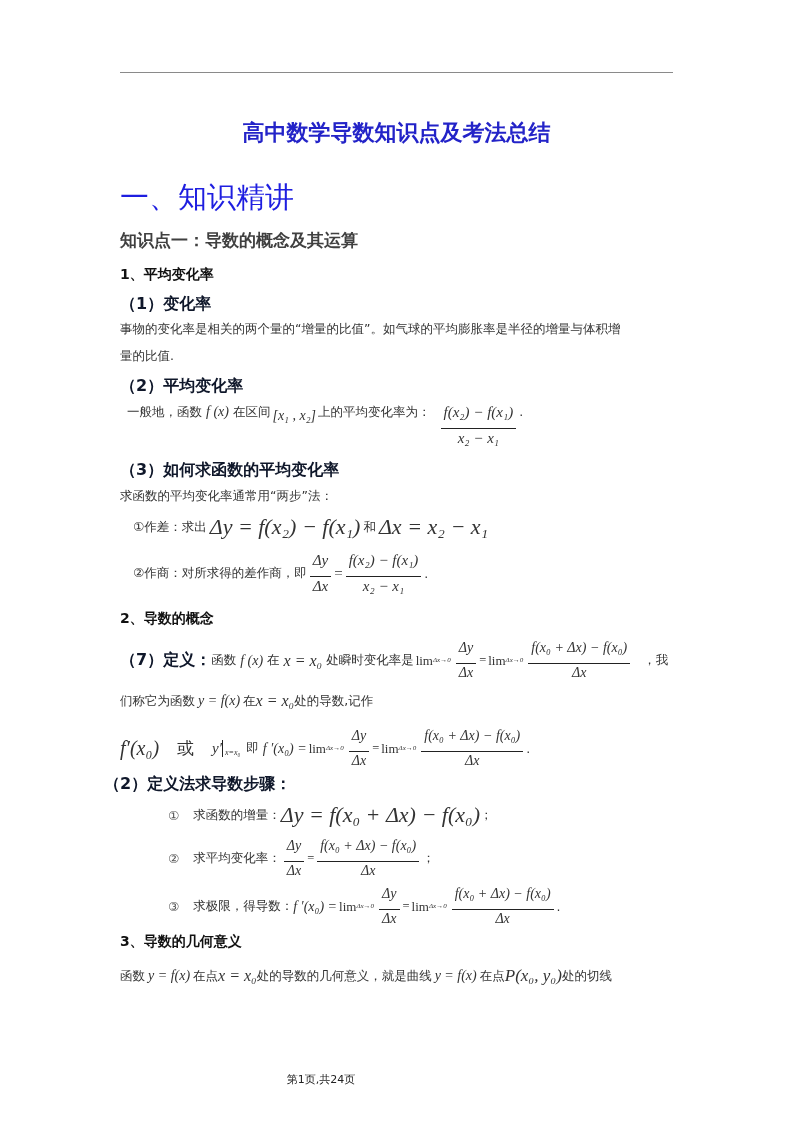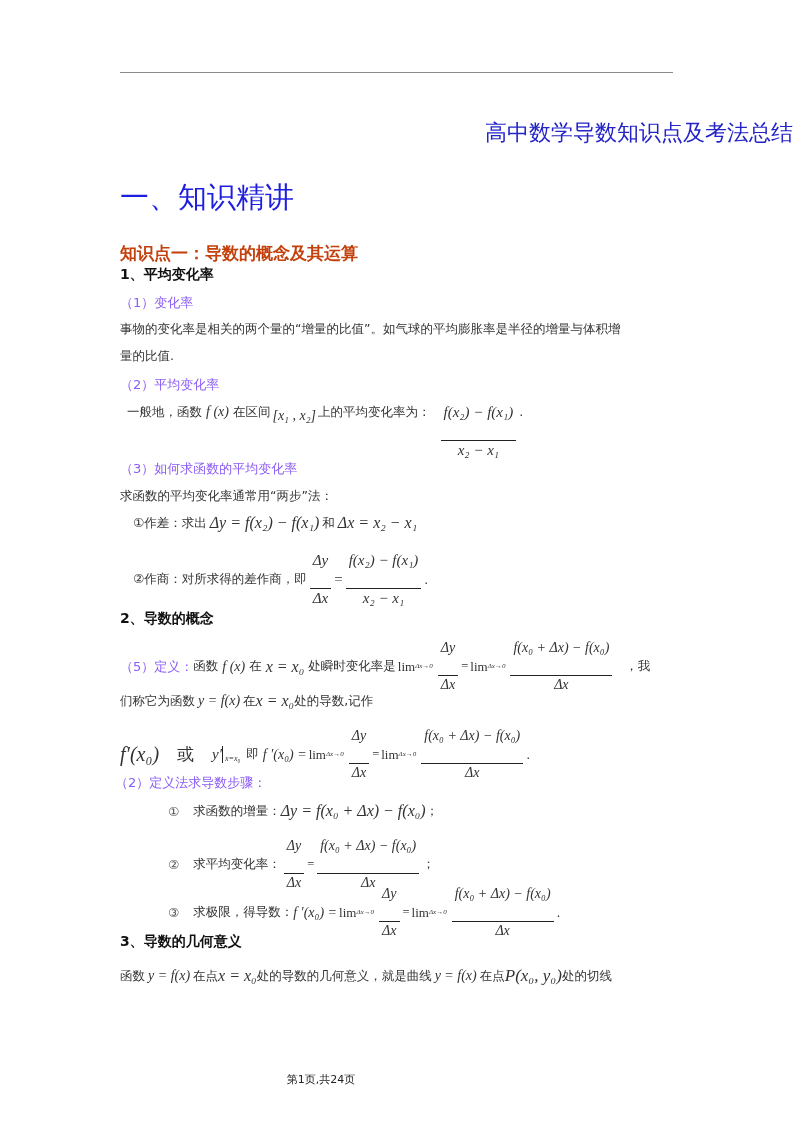--- a/index.html
+++ b/index.html
@@ -1,35 +1,35 @@
 <!DOCTYPE html>
 <html><head>
 <meta charset="utf-8">
 <style>
   html, body { margin:0; padding:0; background:#ffffff; }
   body { width:793px; height:1122px; position:relative; overflow:hidden;
          font-family:"DejaVu Serif", serif; color:#1a1a1a; }
   .abs { position:absolute; white-space:nowrap; }
   .hr-top { position:absolute; left:120px; top:72px; width:553px; height:1px; background:#8a8a8a; }
-  .title { left:0; width:793px; text-align:right; top:118px; font-family:"DejaVu Sans", sans-serif;
-           font-size:22px; font-weight:normal; color:#2323c8; }
+  .title { left:0; width:793px; text-align:center; top:118px; font-family:"DejaVu Sans", sans-serif;
+           font-size:22px; font-weight:bold; color:#2323c8; }
   .h1 { left:120px; top:178px; font-family:Liberation Mono, monospace; font-size:29px; color:#1e1ee0; }
-  .h2 { left:120px; top:242px; font-family:"DejaVu Sans", sans-serif; font-size:17px; font-weight:bold; color:#c2410c; }
+  .h2 { left:120px; top:229px; font-family:"DejaVu Sans", sans-serif; font-size:17px; font-weight:bold; color:#404040; }
   .h3 { font-family:"DejaVu Sans", sans-serif; font-size:14px; font-weight:bold; color:#111; }
-  .h4 { font-family:"DejaVu Sans", sans-serif; font-size:13px; font-weight:normal; color:#8b5cf6; }
+  .h4 { font-family:"DejaVu Sans", sans-serif; font-size:16px; font-weight:bold; color:#0f172a; }
   .p  { font-family:"DejaVu Sans", sans-serif; font-size:12.5px; color:#333; }
   .m  { font-family:"Liberation Serif", serif; font-style:italic; }
   .mr { font-family:"Liberation Serif", serif; }
   .frac { display:inline-flex; flex-direction:column; align-items:center; vertical-align:middle; margin:0 3px; }
-  .frac .num { border-bottom:1px solid #222; padding:0 3px 19px; }
+  .frac .num { border-bottom:1px solid #222; padding:0 3px 7px; }
   .frac .den { padding:1px 3px 0; }
   .lim { display:inline-flex; align-items:center; vertical-align:middle; margin:0 2px; }
   .lim .sub { font-size:7px; line-height:7px; }
   .footer { left:0; width:642px; text-align:center; top:1072px; font-family:"DejaVu Sans", sans-serif; font-size:11px; color:#222; }
-  .big { font-size:16px; }
+  .big { font-size:22px; }
 </style>
 </head>
 <body>
 
 <div class="hr-top"></div>
 
 <div class="abs title">高中数学导数知识点及考法总结</div>
 <div class="abs h1">一、知识精讲</div>
 <div class="abs h2">知识点一：导数的概念及其运算</div>
 
@@ -72,21 +72,21 @@
   <span class="frac m" style="font-size:15px;">
     <span class="num">f(x₂) − f(x₁)</span>
     <span class="den">x₂ − x₁</span>
   </span>
   <span>.</span>
 </div>
 
 <div class="abs h3" style="left:120px;top:610px;">2、导数的概念</div>
 
 <div class="abs p" style="left:120px;top:640px;display:flex;align-items:center;">
-  <span class="h4">（5）定义：</span>
+  <span class="h4">（7）定义：</span>
   <span>函数</span>
   <span class="m" style="margin:0 4px;font-size:14px;">f (x)</span>
   <span>在</span>
   <span class="m" style="margin:0 4px;font-size:16px;">x = x₀</span>
   <span>处瞬时变化率是</span>
   <span class="lim mr" style="font-size:13px;">
       <span>lim</span>
       <span class="sub m">Δx→0</span>
     </span>
   <span class="frac m" style="font-size:14px;">
@@ -133,21 +133,21 @@
       <span>lim</span>
       <span class="sub m">Δx→0</span>
     </span>
   <span class="frac m" style="font-size:14px;">
       <span class="num">f(x₀ + Δx) − f(x₀)</span>
       <span class="den">Δx</span>
     </span>
   <span>.</span>
 </div>
 
-<div class="abs h4" style="left:115px;top:774px;">（2）定义法求导数步骤：</div>
+<div class="abs h4" style="left:104px;top:774px;">（2）定义法求导数步骤：</div>
 
 <div class="abs p" style="left:168px;top:802px;display:flex;align-items:center;">
   <span style="margin-right:14px;color:#555;">①</span>
   <span>求函数的增量：</span>
   <span class="m big">Δy = f(x₀ + Δx) − f(x₀)</span>
   <span>；</span>
 </div>
 
 <div class="abs p" style="left:168px;top:838px;display:flex;align-items:center;">
   <span style="margin-right:14px;color:#555;">②</span>

